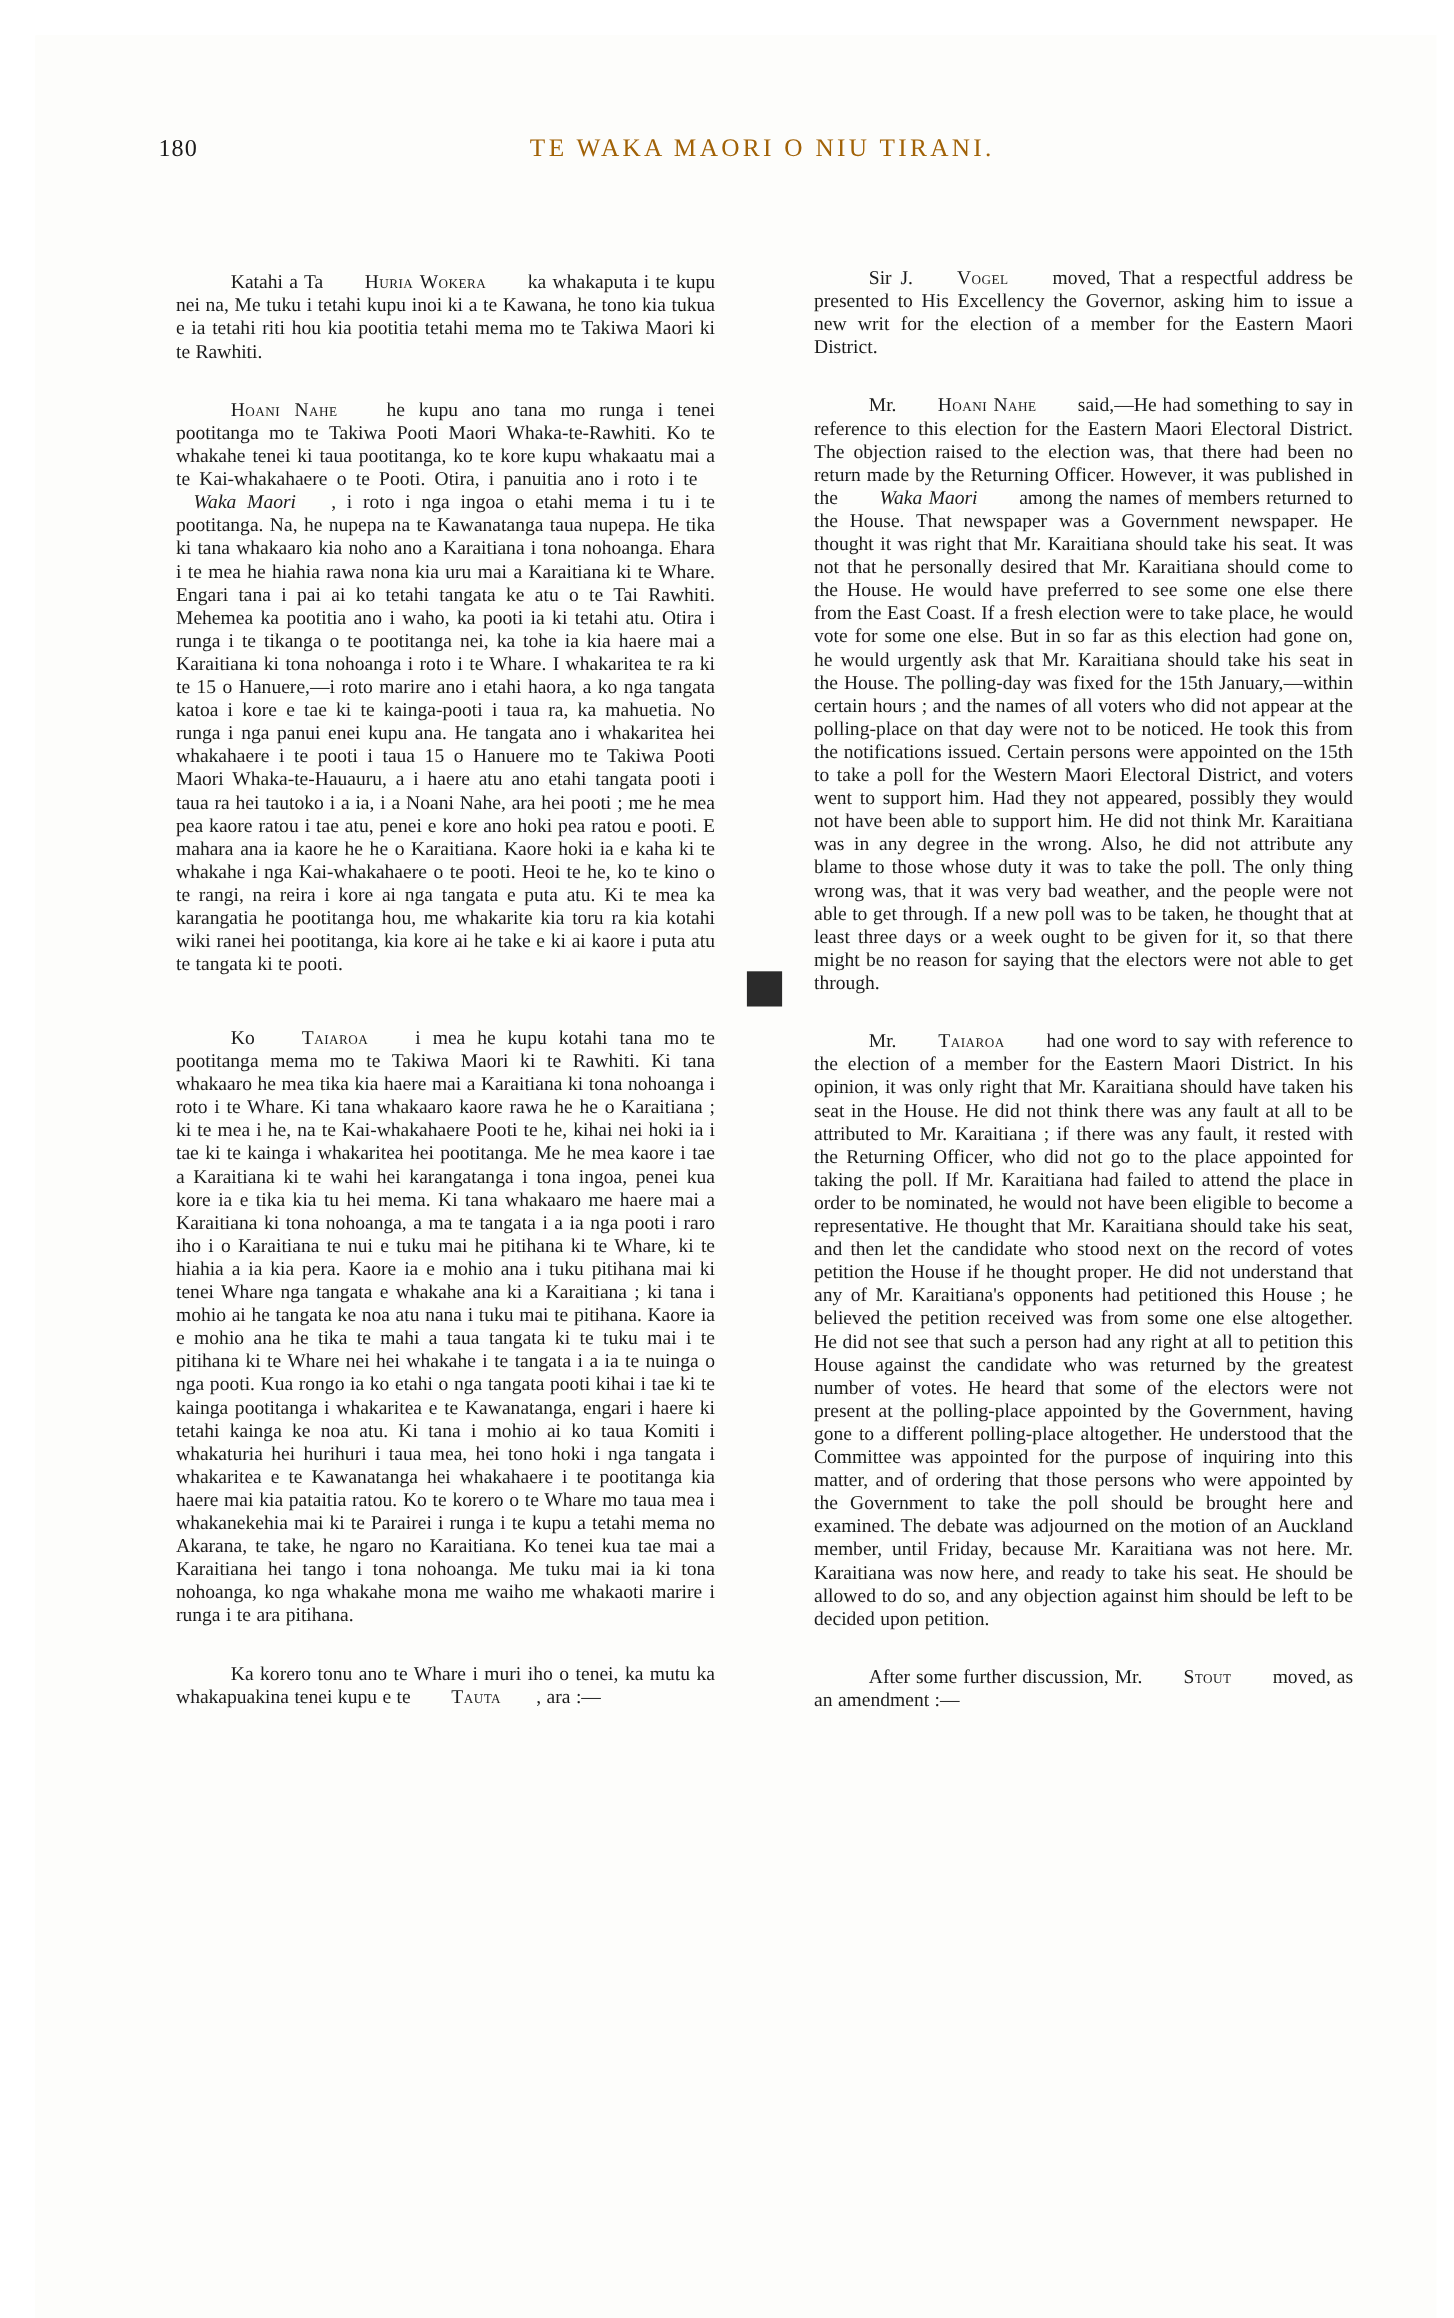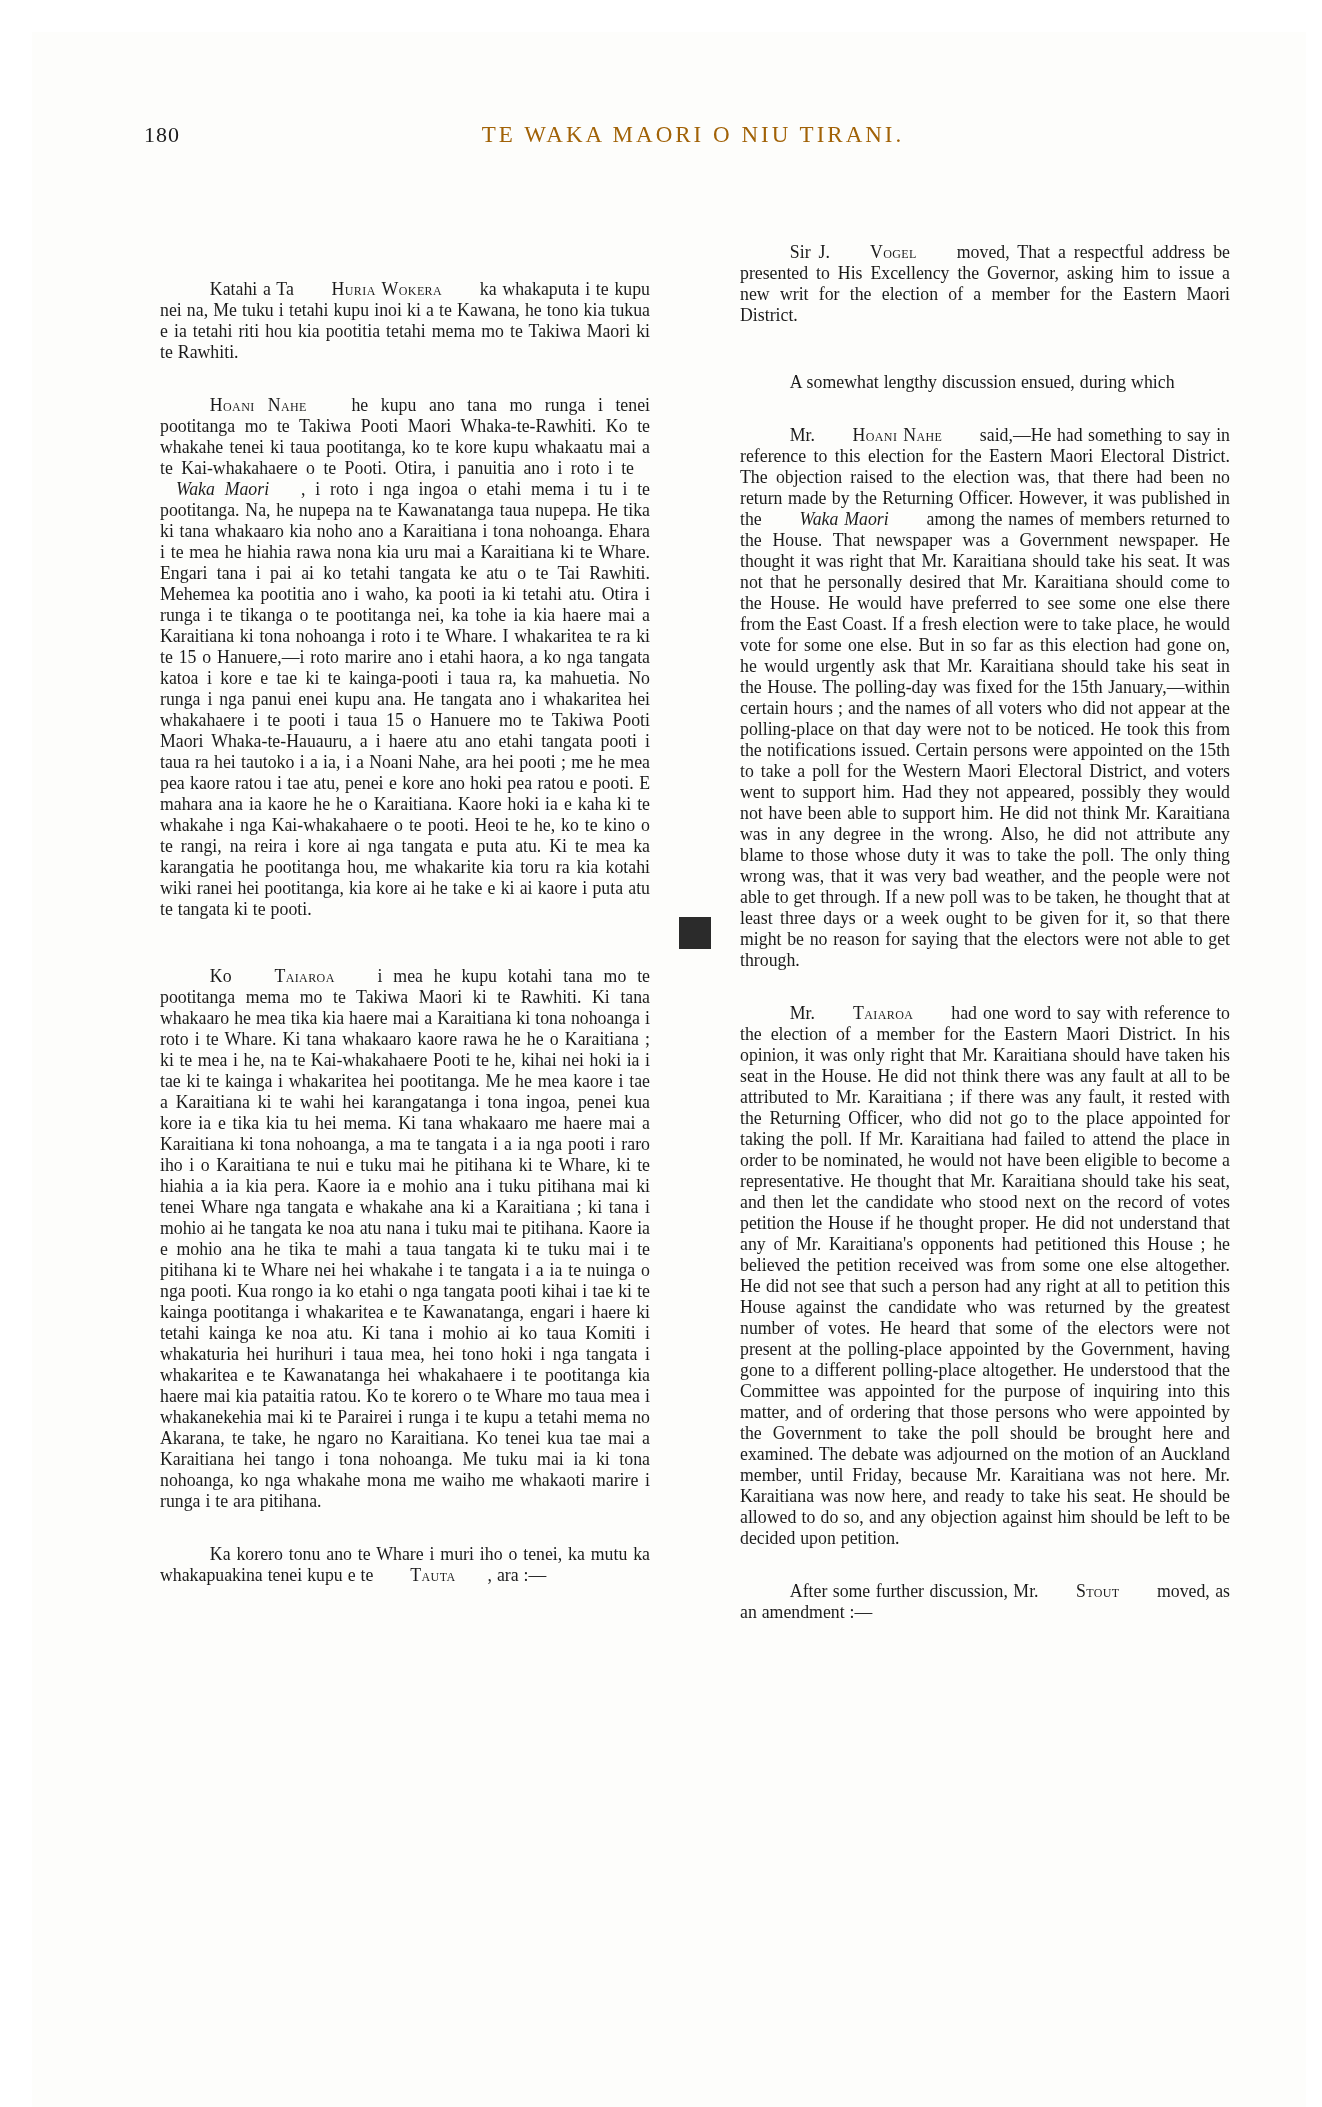--- a/index.html
+++ b/index.html
@@ -74,20 +74,19 @@
   <div class="columns">
     <div class="column column-left">
         <p class="para"><span class="seg-n">Katahi a Ta </span><span class="seg-sc">Huria Wokera</span><span class="seg-n"> ka whakaputa i te kupu nei na, Me tuku i tetahi kupu inoi ki a te Kawana, he tono kia tukua e ia tetahi riti hou kia pootitia tetahi mema mo te Takiwa Maori ki te Rawhiti.</span></p>
         <p class="para"><span class="seg-sc">Hoani Nahe</span><span class="seg-n"> he kupu ano tana mo runga i tenei pootitanga mo te Takiwa Pooti Maori Whaka-te-Rawhiti. Ko te whakahe tenei ki taua pootitanga, ko te kore kupu whakaatu mai a te Kai-whakahaere o te Pooti. Otira, i panuitia ano i roto i te </span><span class="seg-i">Waka Maori</span><span class="seg-n">, i roto i nga ingoa o etahi mema i tu i te pootitanga. Na, he nupepa na te Kawanatanga taua nupepa. He tika ki tana whakaaro kia noho ano a Karaitiana i tona nohoanga. Ehara i te mea he hiahia rawa nona kia uru mai a Karaitiana ki te Whare. Engari tana i pai ai ko tetahi tangata ke atu o te Tai Rawhiti. Mehemea ka pootitia ano i waho, ka pooti ia ki tetahi atu. Otira i runga i te tikanga o te pootitanga nei, ka tohe ia kia haere mai a Karaitiana ki tona nohoanga i roto i te Whare. I whakaritea te ra ki te 15 o Hanuere,—i roto marire ano i etahi haora, a ko nga tangata katoa i kore e tae ki te kainga-pooti i taua ra, ka mahuetia. No runga i nga panui enei kupu ana. He tangata ano i whakaritea hei whakahaere i te pooti i taua 15 o Hanuere mo te Takiwa Pooti Maori Whaka-te-Hauauru, a i haere atu ano etahi tangata pooti i taua ra hei tautoko i a ia, i a Noani Nahe, ara hei pooti ; me he mea pea kaore ratou i tae atu, penei e kore ano hoki pea ratou e pooti. E mahara ana ia kaore he he o Karaitiana. Kaore hoki ia e kaha ki te whakahe i nga Kai-whakahaere o te pooti. Heoi te he, ko te kino o te rangi, na reira i kore ai nga tangata e puta atu. Ki te mea ka karangatia he pootitanga hou, me whakarite kia toru ra kia kotahi wiki ranei hei pootitanga, kia kore ai he take e ki ai kaore i puta atu te tangata ki te pooti.</span></p>
         <p class="para space-before"><span class="seg-n">Ko </span><span class="seg-sc">Taiaroa</span><span class="seg-n"> i mea he kupu kotahi tana mo te pootitanga mema mo te Takiwa Maori ki te Rawhiti. Ki tana whakaaro he mea tika kia haere mai a Karaitiana ki tona nohoanga i roto i te Whare. Ki tana whakaaro kaore rawa he he o Karaitiana ; ki te mea i he, na te Kai-whakahaere Pooti te he, kihai nei hoki ia i tae ki te kainga i whakaritea hei pootitanga. Me he mea kaore i tae a Karaitiana ki te wahi hei karangatanga i tona ingoa, penei kua kore ia e tika kia tu hei mema. Ki tana whakaaro me haere mai a Karaitiana ki tona nohoanga, a ma te tangata i a ia nga pooti i raro iho i o Karaitiana te nui e tuku mai he pitihana ki te Whare, ki te hiahia a ia kia pera. Kaore ia e mohio ana i tuku pitihana mai ki tenei Whare nga tangata e whakahe ana ki a Karaitiana ; ki tana i mohio ai he tangata ke noa atu nana i tuku mai te pitihana. Kaore ia e mohio ana he tika te mahi a taua tangata ki te tuku mai i te pitihana ki te Whare nei hei whakahe i te tangata i a ia te nuinga o nga pooti. Kua rongo ia ko etahi o nga tangata pooti kihai i tae ki te kainga pootitanga i whakaritea e te Kawanatanga, engari i haere ki tetahi kainga ke noa atu. Ki tana i mohio ai ko taua Komiti i whakaturia hei hurihuri i taua mea, hei tono hoki i nga tangata i whakaritea e te Kawanatanga hei whakahaere i te pootitanga kia haere mai kia pataitia ratou. Ko te korero o te Whare mo taua mea i whakanekehia mai ki te Parairei i runga i te kupu a tetahi mema no Akarana, te take, he ngaro no Karaitiana. Ko tenei kua tae mai a Karaitiana hei tango i tona nohoanga. Me tuku mai ia ki tona nohoanga, ko nga whakahe mona me waiho me whakaoti marire i runga i te ara pitihana.</span></p>
         <p class="para"><span class="seg-n">Ka korero tonu ano te Whare i muri iho o tenei, ka mutu ka whakapuakina tenei kupu e te </span><span class="seg-sc">Tauta</span><span class="seg-n">, ara :—</span></p>
       </div>
     <div class="column-divider"></div>
     <div class="column column-right">
         <p class="para"><span class="seg-n">Sir J. </span><span class="seg-sc">Vogel</span><span class="seg-n"> moved, That a respectful address be presented to His Excellency the Governor, asking him to issue a new writ for the election of a member for the Eastern Maori District.</span></p>
-        <p class="para space-before"><span class="seg-n">A somewhat lengthy discussion ensued, during which</span></p>
         <p class="para"><span class="seg-n">Mr. </span><span class="seg-sc">Hoani Nahe</span><span class="seg-n"> said,—He had something to say in reference to this election for the Eastern Maori Electoral District. The objection raised to the election was, that there had been no return made by the Returning Officer. However, it was published in the </span><span class="seg-i">Waka Maori</span><span class="seg-n"> among the names of members returned to the House. That newspaper was a Government newspaper. He thought it was right that Mr. Karaitiana should take his seat. It was not that he personally desired that Mr. Karaitiana should come to the House. He would have preferred to see some one else there from the East Coast. If a fresh election were to take place, he would vote for some one else. But in so far as this election had gone on, he would urgently ask that Mr. Karaitiana should take his seat in the House. The polling-day was fixed for the 15th January,—within certain hours ; and the names of all voters who did not appear at the polling-place on that day were not to be noticed. He took this from the notifications issued. Certain persons were appointed on the 15th to take a poll for the Western Maori Electoral District, and voters went to support him. Had they not appeared, possibly they would not have been able to support him. He did not think Mr. Karaitiana was in any degree in the wrong. Also, he did not attribute any blame to those whose duty it was to take the poll. The only thing wrong was, that it was very bad weather, and the people were not able to get through. If a new poll was to be taken, he thought that at least three days or a week ought to be given for it, so that there might be no reason for saying that the electors were not able to get through.</span></p>
         <p class="para"><span class="seg-n">Mr. </span><span class="seg-sc">Taiaroa</span><span class="seg-n"> had one word to say with reference to the election of a member for the Eastern Maori District. In his opinion, it was only right that Mr. Karaitiana should have taken his seat in the House. He did not think there was any fault at all to be attributed to Mr. Karaitiana ; if there was any fault, it rested with the Returning Officer, who did not go to the place appointed for taking the poll. If Mr. Karaitiana had failed to attend the place in order to be nominated, he would not have been eligible to become a representative. He thought that Mr. Karaitiana should take his seat, and then let the candidate who stood next on the record of votes petition the House if he thought proper. He did not understand that any of Mr. Karaitiana's opponents had petitioned this House ; he believed the petition received was from some one else altogether. He did not see that such a person had any right at all to petition this House against the candidate who was returned by the greatest number of votes. He heard that some of the electors were not present at the polling-place appointed by the Government, having gone to a different polling-place altogether. He understood that the Committee was appointed for the purpose of inquiring into this matter, and of ordering that those persons who were appointed by the Government to take the poll should be brought here and examined. The debate was adjourned on the motion of an Auckland member, until Friday, because Mr. Karaitiana was not here. Mr. Karaitiana was now here, and ready to take his seat. He should be allowed to do so, and any objection against him should be left to be decided upon petition.</span></p>
         <p class="para"><span class="seg-n">After some further discussion, Mr. </span><span class="seg-sc">Stout</span><span class="seg-n"> moved, as an amendment :—</span></p>
       </div>
   </div>
 
 </div>
 
 </body></html>

